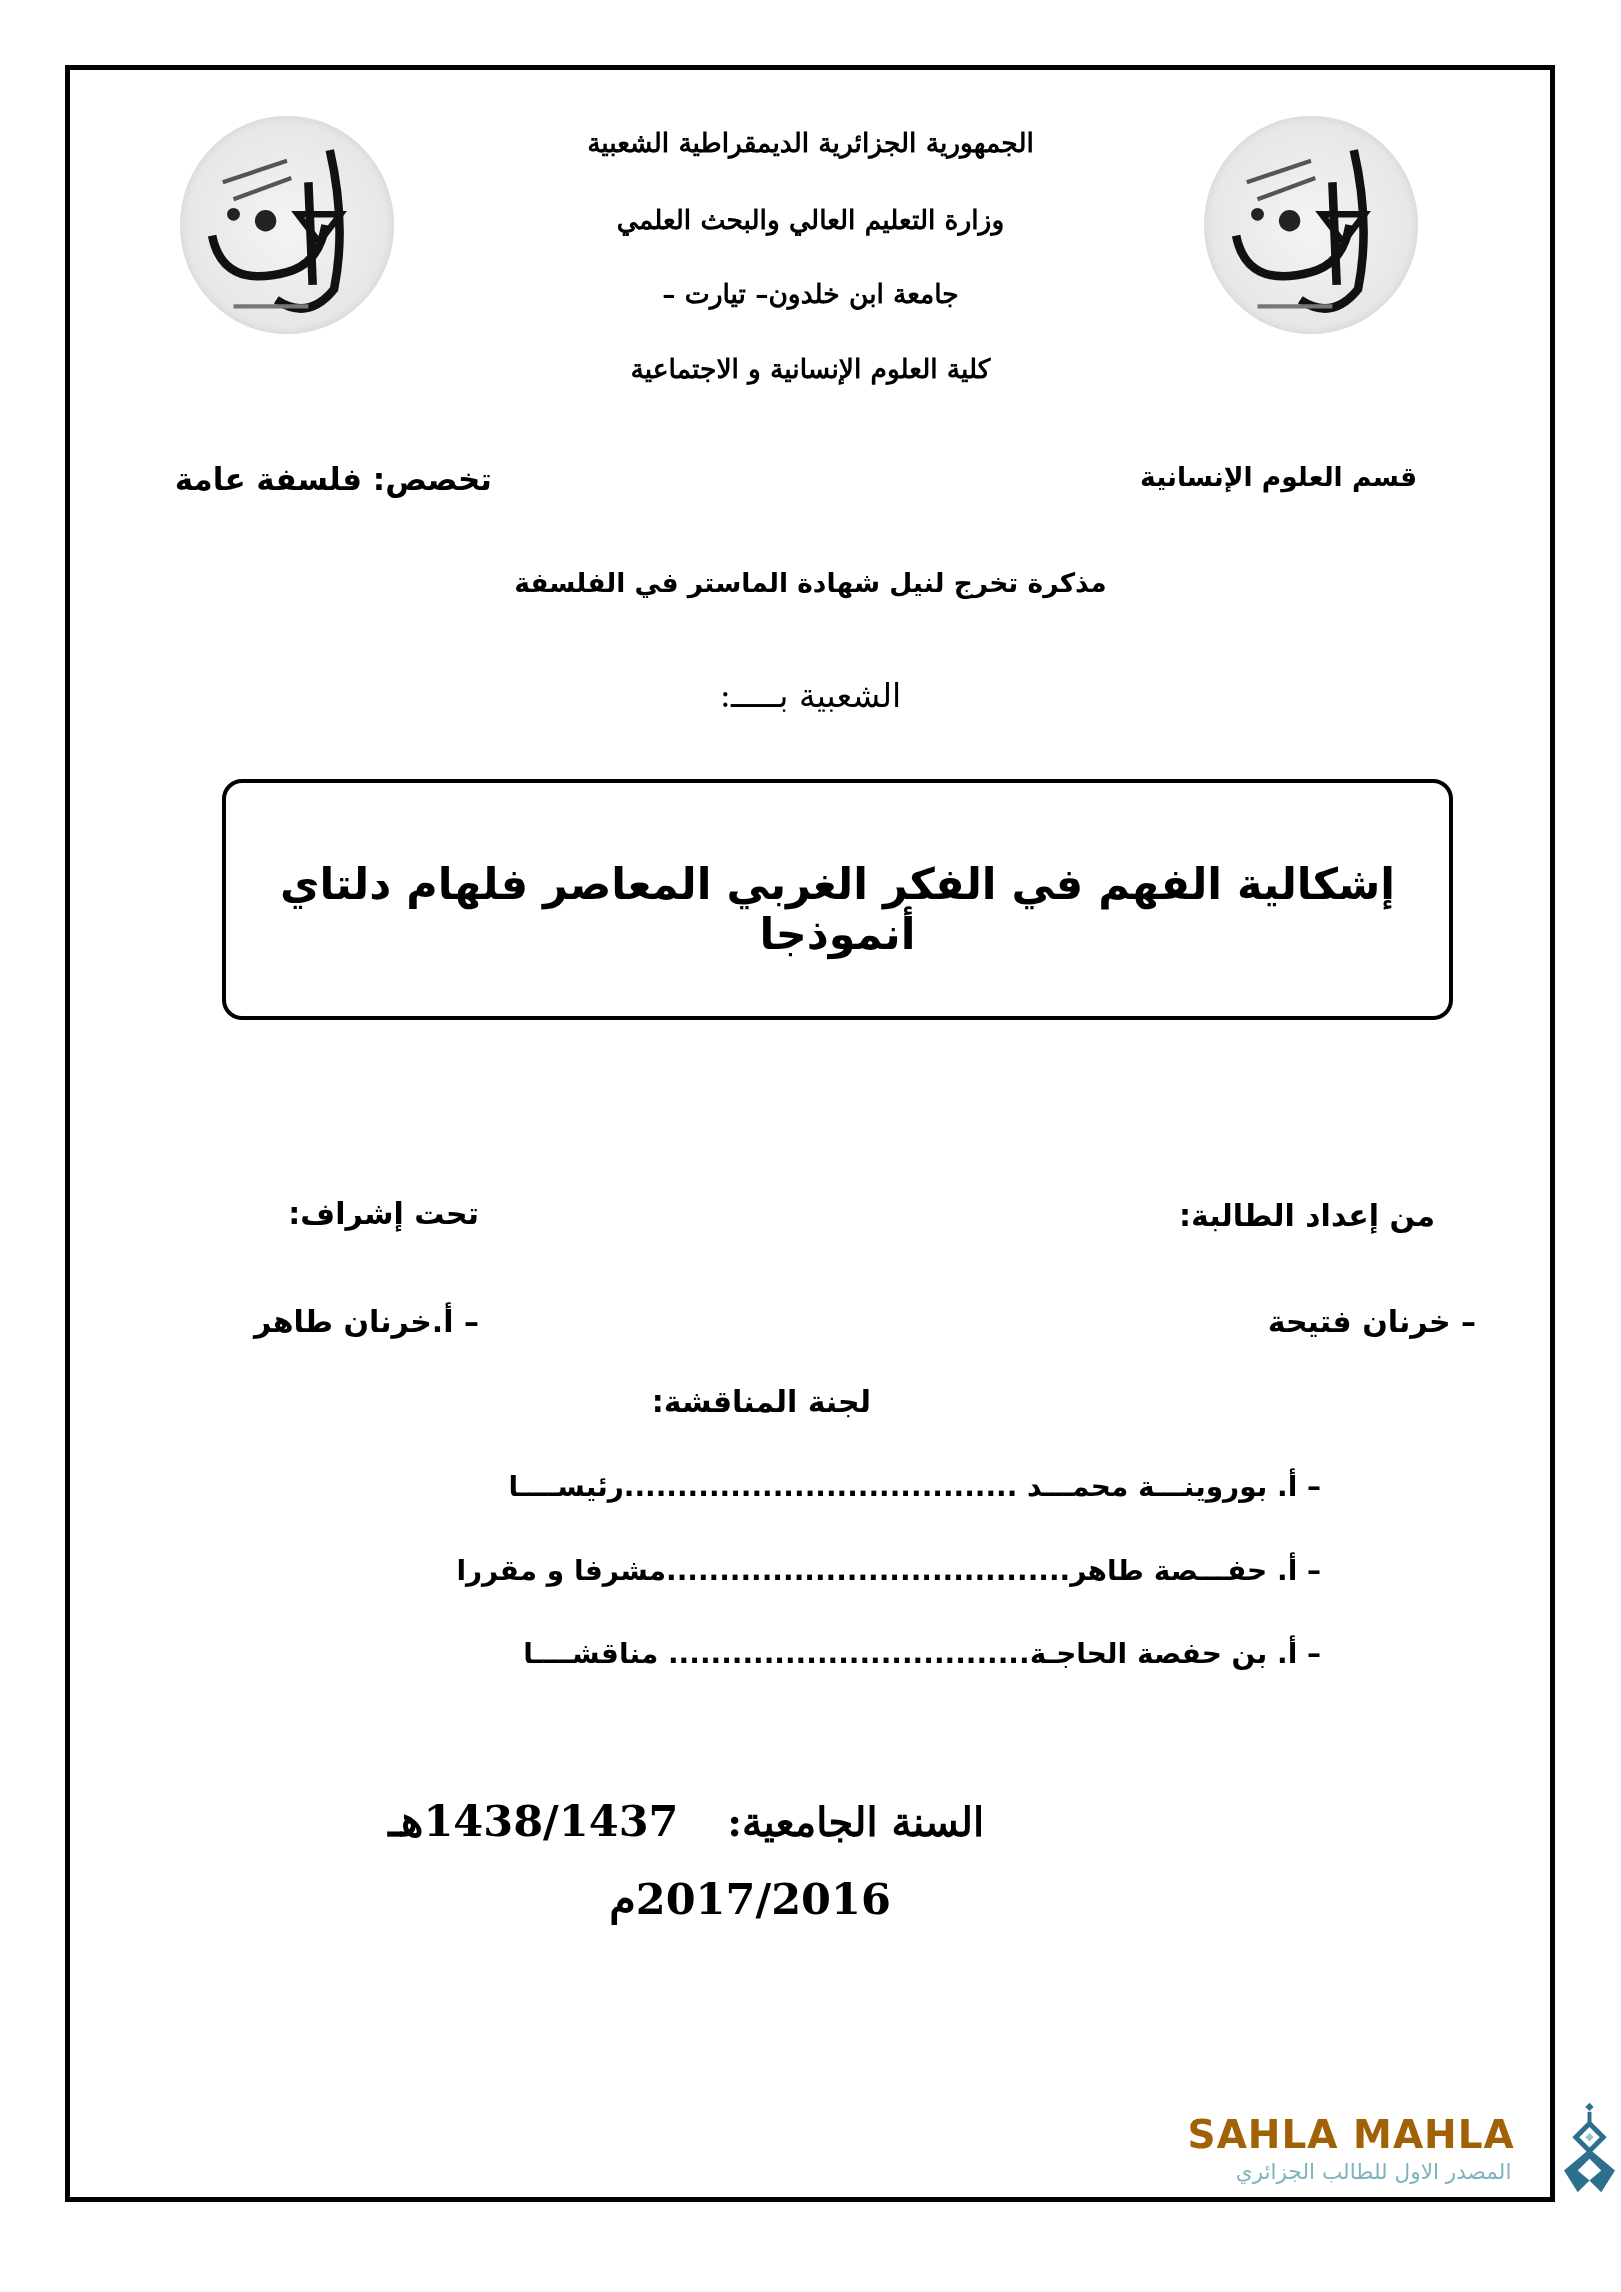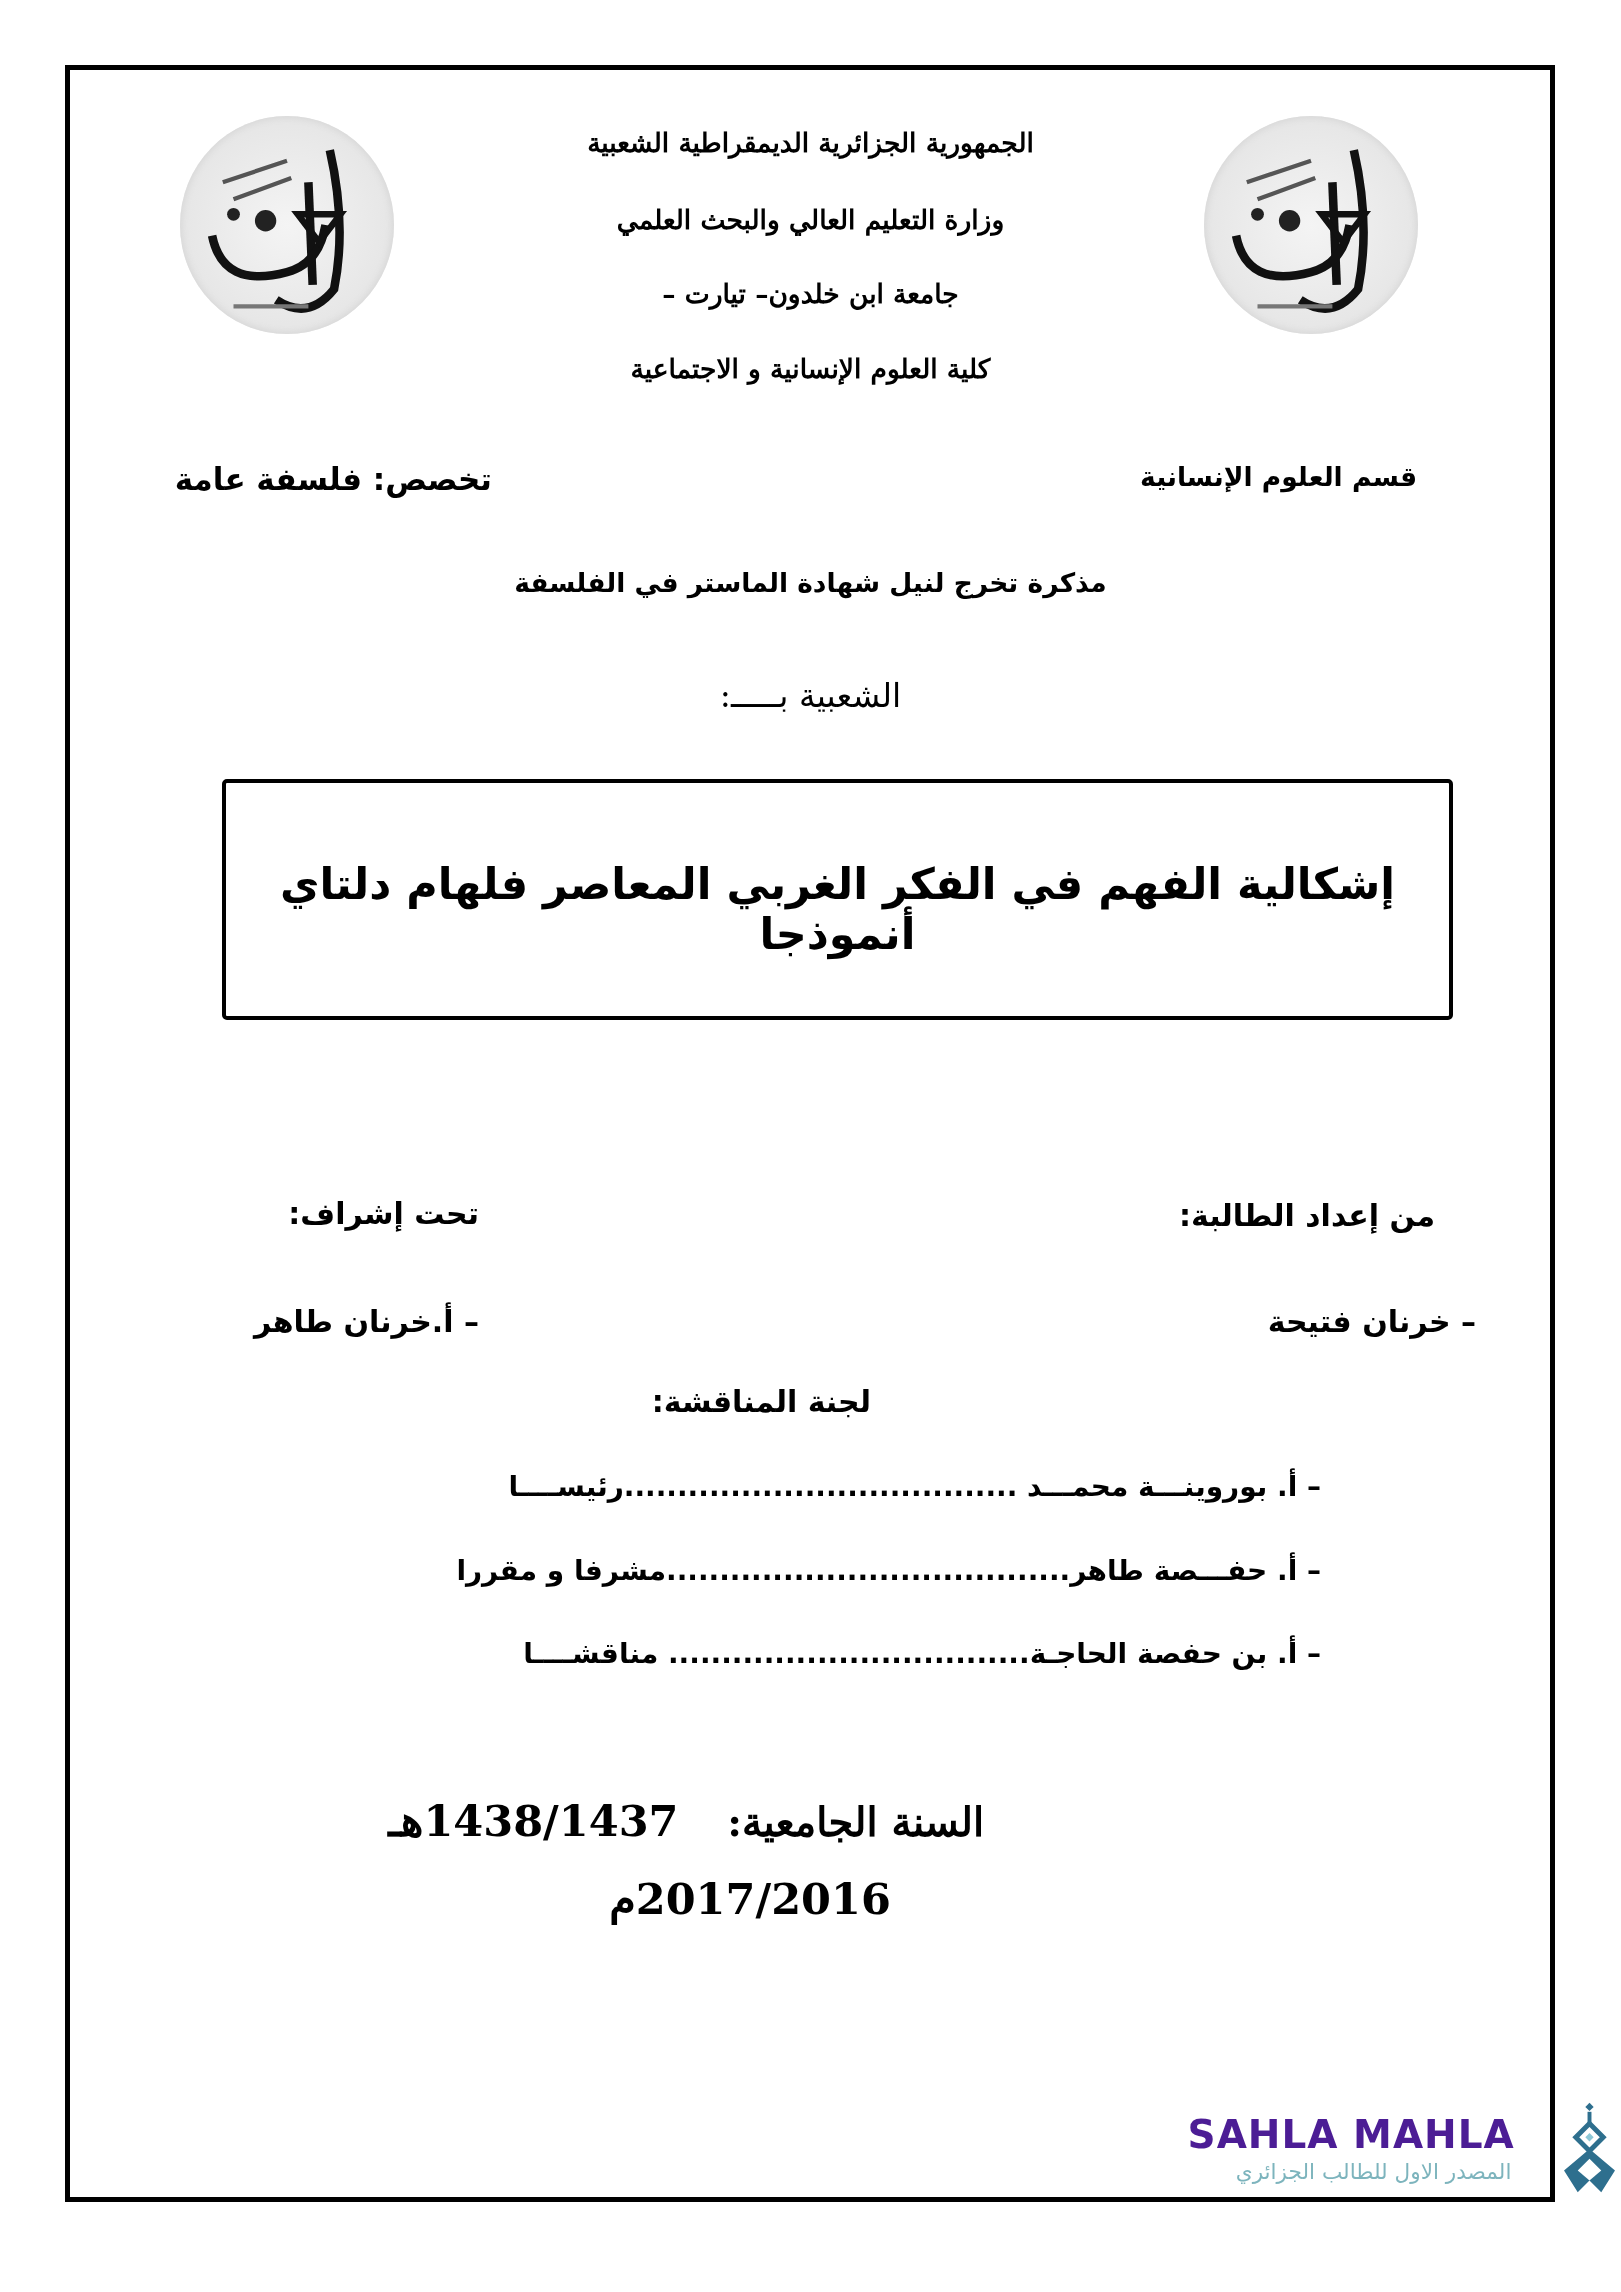--- a/index.html
+++ b/index.html
@@ -8,29 +8,29 @@
     .frame { position:absolute; left:65px; top:65px; width:1480px; height:2127px;
       border:5.9px solid #000; box-sizing:content-box; }
     .abs { position:absolute; direction:rtl; white-space:nowrap; }
     .center { text-align:center; }
     .hdr { left:0; right:0; font-size:26.5px; font-weight:bold; }
     .logo { position:absolute; width:214px; height:218px; border-radius:50%;
       background:radial-gradient(circle at 50% 50%, #f4f4f4 0%, #e6e6e6 70%, #cfcfcf 100%);
       box-shadow:0 0 5.9px 2px #d8d8d8 inset; overflow:hidden; }
     .logo svg { width:100%; height:100%; }
     .title-box { position:absolute; left:222px; top:779px; width:1231px; height:241px;
-      border:4.9px solid #000; border-radius:5px; box-sizing:border-box; }
+      border:4.9px solid #000; border-radius:20px; box-sizing:border-box; }
     .title-text { position:absolute; left:0; right:0; top:76px; text-align:center;
       direction:rtl; font-size:43px; font-weight:bold; font-family:"DejaVu Sans", sans-serif; }
     .lbl { font-size:30px; font-weight:bold; font-family:"DejaVu Sans", sans-serif; }
     .jury { font-size:28px; font-weight:bold; font-family:"DejaVu Sans", sans-serif; }
     .year { font-size:39px; font-weight:bold; }
     .wm { position:absolute; left:1166px; top:2102px; width:455px; height:98px; }
     .wm-en { position:absolute; left:21.6px; top:9.8px; font-family:"DejaVu Sans", sans-serif;
-      font-size:39px; color:#4c1d95; letter-spacing:1px; font-weight:bold; }
+      font-size:39px; color:#a16207; letter-spacing:1px; font-weight:bold; }
     .wm-ar { position:absolute; left:21.6px; top:57px; font-family:"DejaVu Sans", sans-serif;
       font-size:21.6px; color:#7db4bd; direction:rtl; }
     .wm-mark { position:absolute; left:392px; top:0px; width:63px; height:98px; }
   </style>
 </head>
 <body>
 
 <div class="frame"></div>
 
 <div class="logo" style="left:180px; top:116px;">

